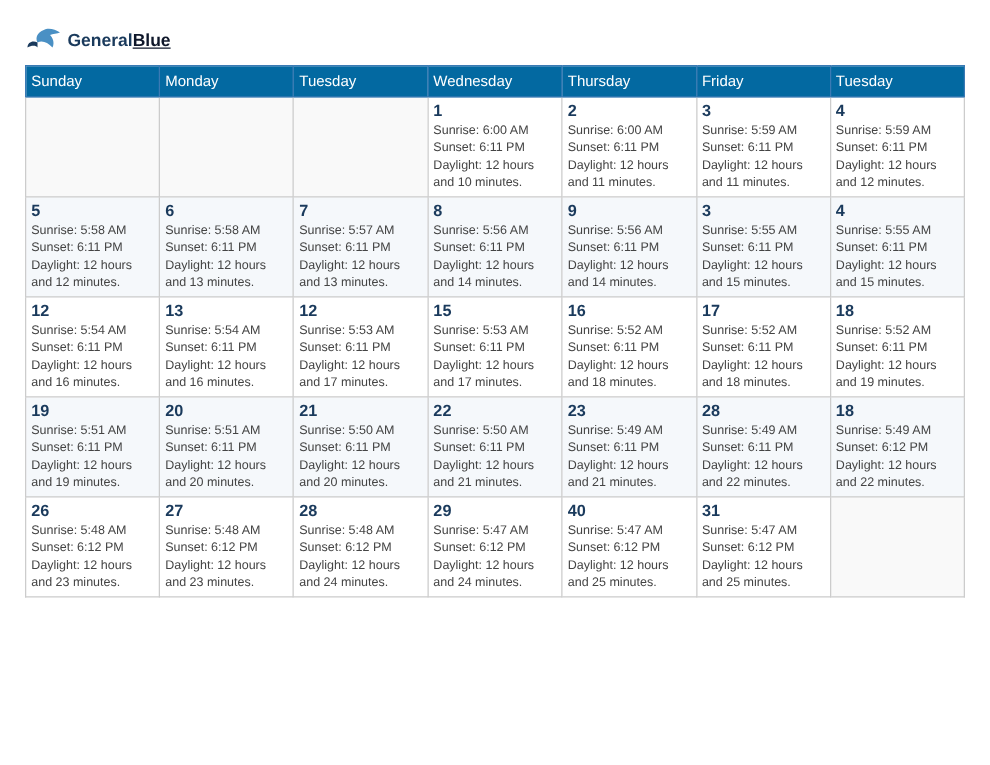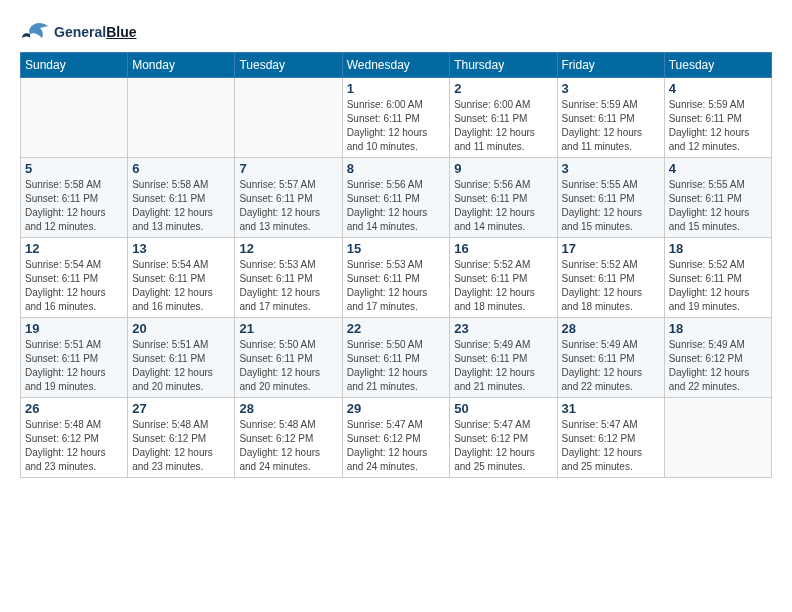--- a/index.html
+++ b/index.html
@@ -330,21 +330,21 @@
 and 24 minutes.</div>
         </td>
         <td>
           <span class="day-number">29</span>
           <div class="day-info" style="white-space: pre-line;">Sunrise: 5:47 AM
 Sunset: 6:12 PM
 Daylight: 12 hours
 and 24 minutes.</div>
         </td>
         <td>
-          <span class="day-number">50</span>
+          <span class="day-number">40</span>
           <div class="day-info" style="white-space: pre-line;">Sunrise: 5:47 AM
 Sunset: 6:12 PM
 Daylight: 12 hours
 and 25 minutes.</div>
         </td>
         <td>
           <span class="day-number">31</span>
           <div class="day-info" style="white-space: pre-line;">Sunrise: 5:47 AM
 Sunset: 6:12 PM
 Daylight: 12 hours

